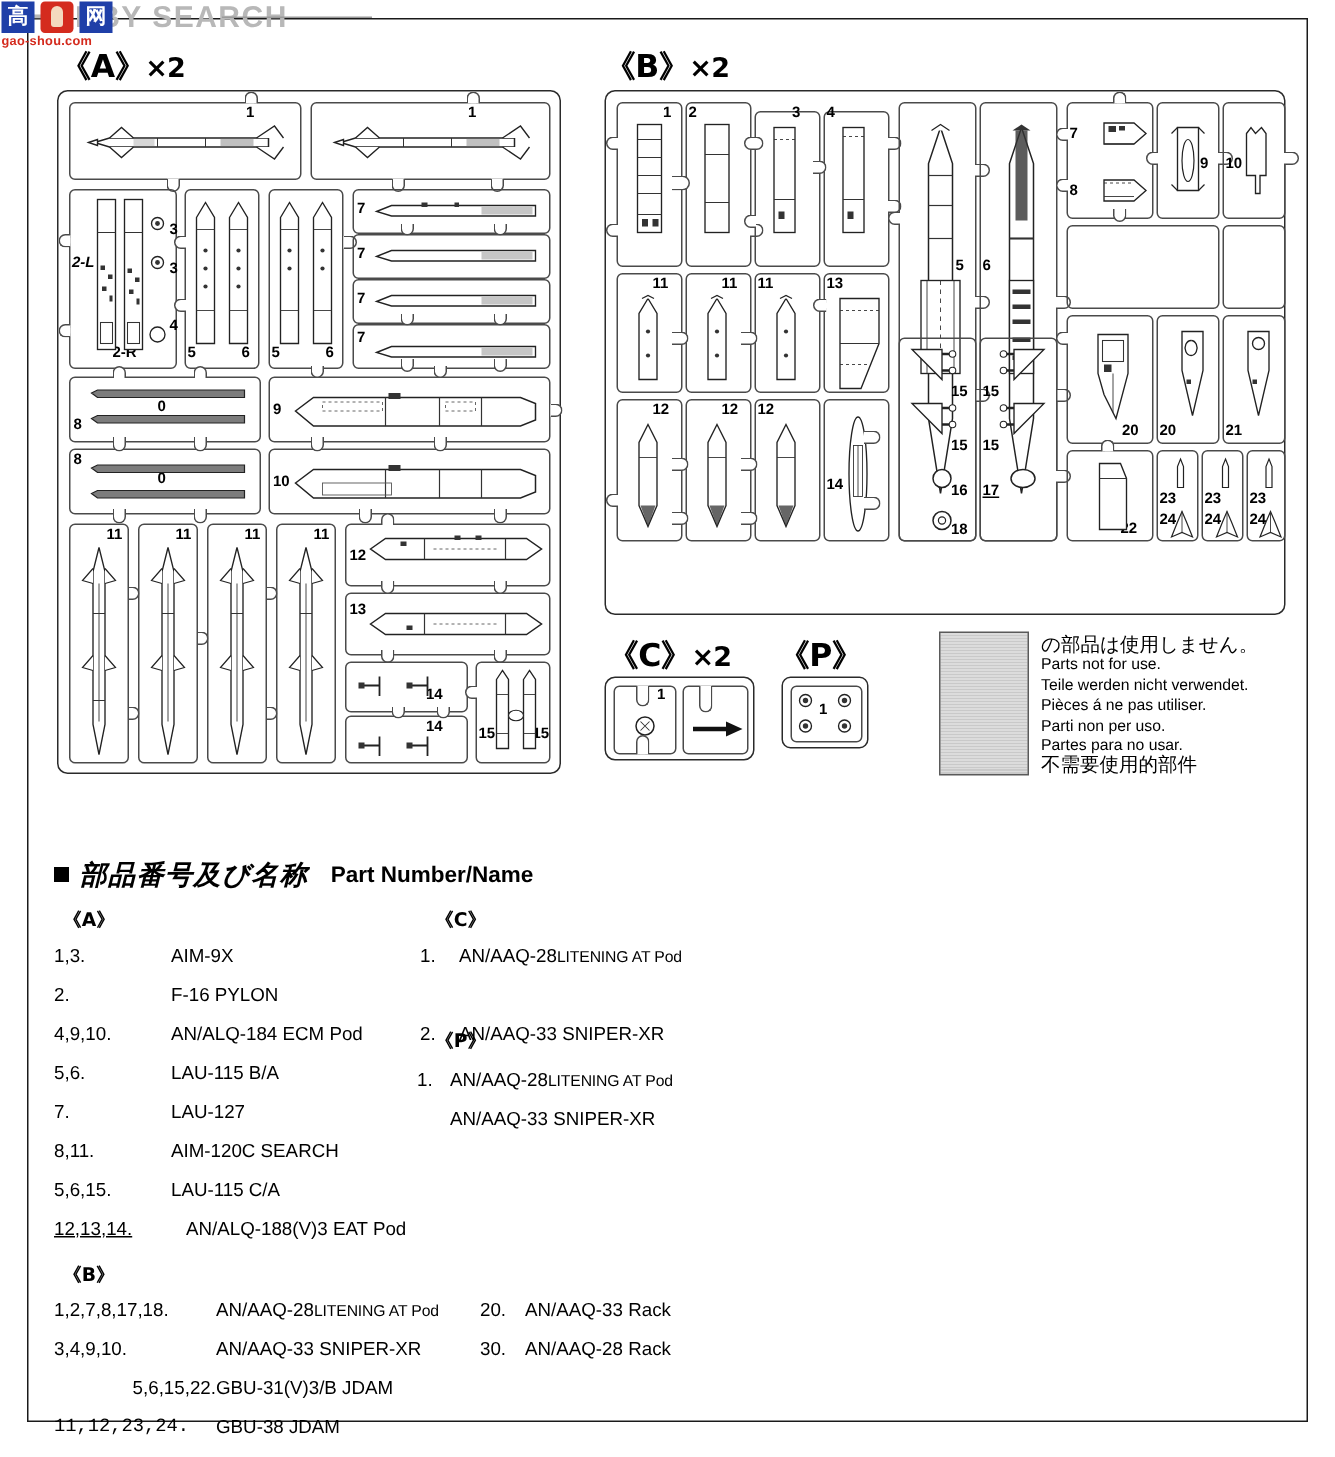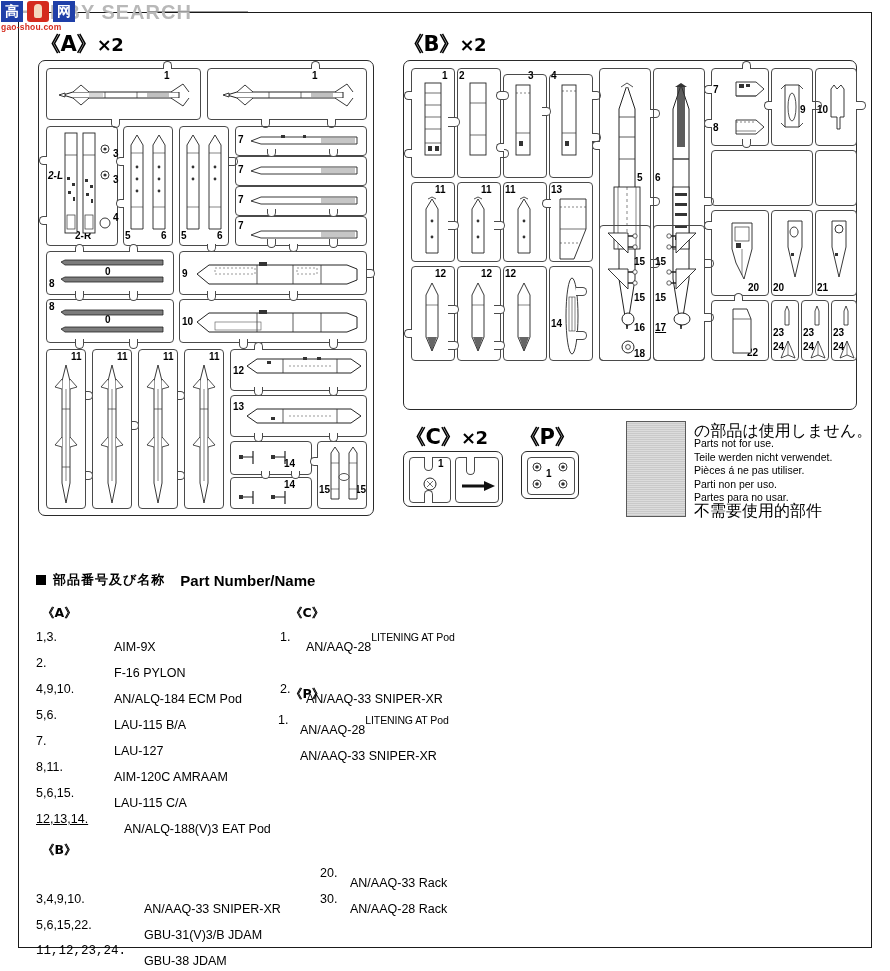--- a/index.html
+++ b/index.html
@@ -76,32 +76,32 @@
     border:1px solid #5a5a5a;box-sizing:border-box;
     background:
       repeating-linear-gradient(0deg,#c9c9c9 0 1px,#dcdcdc 1px 2px),
       repeating-linear-gradient(90deg,#c4c4c4 0 1px,transparent 1px 2px);
   }
   .notuse{position:absolute;left:694px;top:424px;width:190px;}
   .notuse div{
     font-size:10.5px;line-height:13.4px;white-space:nowrap;
     font-family:"Liberation Sans","DejaVu Sans",sans-serif;
   }
-  .notuse div.cjk{font-family:"DejaVu Sans",sans-serif;font-size:16px;}
+  .notuse div.cjk{font-family:"DejaVu Sans",sans-serif;font-size:13px;}
 
   
   .pl-head{position:absolute;left:36px;top:571px;display:flex;align-items:center;gap:7px;}
   .pl-sq{width:10px;height:10px;background:#000;display:inline-block;}
-  .pl-head .jp{font-size:13px;font-weight:bold;font-family:"DejaVu Sans",sans-serif;letter-spacing:1px;}
+  .pl-head .jp{font-size:18px;font-weight:bold;font-family:"DejaVu Sans",sans-serif;letter-spacing:1px;font-style:italic;}
   .pl-head .en{font-size:15px;font-weight:bold;margin-left:8px;font-family:"Liberation Sans",sans-serif;}
 
   .grp{position:absolute;font-size:12.5px;font-weight:bold;font-family:"DejaVu Sans",sans-serif;}
   .row{position:absolute;font-size:12.5px;white-space:nowrap;font-family:"Liberation Sans",sans-serif;}
   .row .n{display:inline-block;vertical-align:top;}
-  .row .nm{display:inline-block;vertical-align:top;margin-top:10px;}
+  .row .nm{display:inline-block;vertical-align:top;}
   .row .cond{font-size:10.5px;letter-spacing:-.1px;}
 </style>
 </head>
 <body>
 
 <div id="page">
 
   <div class="sheet-border"></div>
 
   <div class="wm">
@@ -936,35 +936,38 @@
   <div class="row" style="left:36px;top:682px;">
     <span class="n" style="width:78px;">4,9,10.</span><span class="nm">AN/ALQ-184 ECM Pod</span>
   </div>
   <div class="row" style="left:36px;top:708px;">
     <span class="n" style="width:78px;">5,6.</span><span class="nm">LAU-115 B/A</span>
   </div>
   <div class="row" style="left:36px;top:734px;">
     <span class="n" style="width:78px;">7.</span><span class="nm">LAU-127</span>
   </div>
   <div class="row" style="left:36px;top:760px;">
-    <span class="n" style="width:78px;">8,11.</span><span class="nm">AIM-120C AMRAAM</span>
+    <span class="n" style="width:78px;">8,11.</span><span class="nm">AIM-120C SEARCH</span>
   </div>
   <div class="row" style="left:36px;top:786px;">
     <span class="n" style="width:78px;">5,6,15.</span><span class="nm">LAU-115 C/A</span>
   </div>
   <div class="row" style="left:36px;top:812px;">
     <span class="n" style="width:88px;text-decoration:underline;">12,13,14.</span><span class="nm">AN/ALQ-188(V)3 EAT Pod</span>
   </div>
 
   <div class="grp" style="left:42px;top:842px;">《B》</div>
+  <div class="row" style="left:36px;top:866px;">
+    <span class="n" style="width:108px;">1,2,7,8,17,18.</span><span class="nm">AN/AAQ-28 </span><span class="cond">LITENING AT Pod</span>
+  </div>
   <div class="row" style="left:36px;top:892px;">
     <span class="n" style="width:108px;">3,4,9,10.</span><span class="nm">AN/AAQ-33 SNIPER-XR</span>
   </div>
   <div class="row" style="left:36px;top:918px;">
-    <span class="n" style="width:108px;">5,6,15,22.</span><span class="nm">GBU-31(V)3/B JDAM</span>
+    <span class="n" style="width:108px;text-align:right;">5,6,15,22.</span><span class="nm">GBU-31(V)3/B JDAM</span>
   </div>
   <div class="row" style="left:36px;top:944px;">
     <span class="n" style="width:108px;font-family:Liberation Mono, monospace;">11,12,23,24.</span><span class="nm">GBU-38 JDAM</span>
   </div>
   <div class="row" style="left:36px;top:970px;">
     <span class="n" style="width:108px;">13,14.</span><span class="nm">F-15E Rack</span>
   </div>
 
   <div class="row" style="left:320px;top:866px;">
     <span class="n" style="width:30px;">20.</span><span class="nm">AN/AAQ-33 Rack</span>

